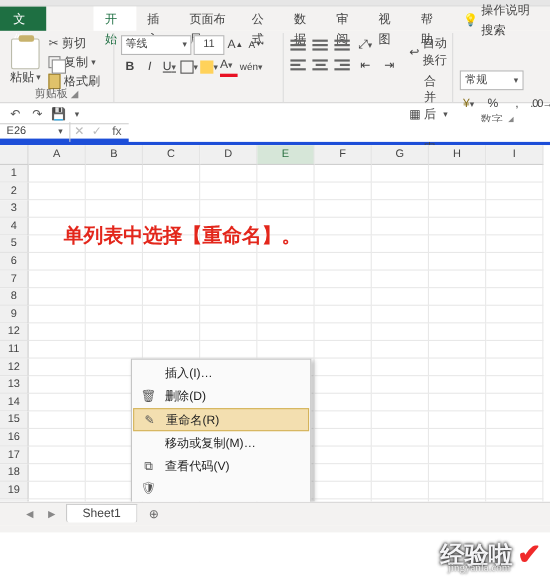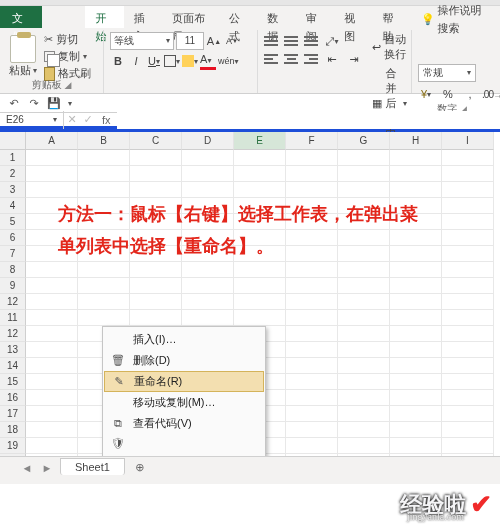--- a/index.html
+++ b/index.html
@@ -126,21 +126,21 @@
   .cells-row{ display:flex;}
   .cell{ width:52px; height:16px; border-right:1px solid #e8e8e8; border-bottom:1px solid #e8e8e8;}
   
   .overlay-text{
     position:absolute; left:32px; top:48px; right:20px;
     color:#e3261b; font-weight:bold; font-size:18px; line-height:32px;
     font-family:"SimHei","Microsoft YaHei";
   }
   
   .ctx-menu{
-    position:absolute; left:76px; top:176px; width:164px;
+    position:absolute; left:93px; top:176px; width:164px;
     background:#fafafa; border:1px solid #c5c5c5;
     box-shadow:2px 2px 4px rgba(0,0,0,.25);
     padding:2px 0;
   }
   .ctx-item{
     display:flex; align-items:center; gap:8px;
     padding:3px 8px; font-size:11px; color:#222;
   }
   .ctx-item .ic{ width:14px; display:inline-flex; justify-content:center; color:#555;}
   .ctx-item.sel{ background:#f3dfb0; border:1px solid #d4b35a; margin:0 1px; padding:2px 7px;}
@@ -590,21 +590,20 @@
           <div class="cell"></div>
           <div class="cell"></div>
           <div class="cell"></div>
           <div class="cell"></div>
           <div class="cell"></div>
           <div class="cell"></div>
           <div class="cell"></div>
         </div>
 
     <div class="overlay-text">
-        <div>方法一：鼠标【右键】选择工作表，在弹出菜</div>
         <div>单列表中选择【重命名】。</div>
       </div>
         <div class="ctx-menu">
         <div class="ctx-item">
             <span class="ic"></span>
             <span>插入(I)…</span>
           </div>
         <div class="ctx-item">
             <span class="ic">🗑</span>
             <span>删除(D)</span>

